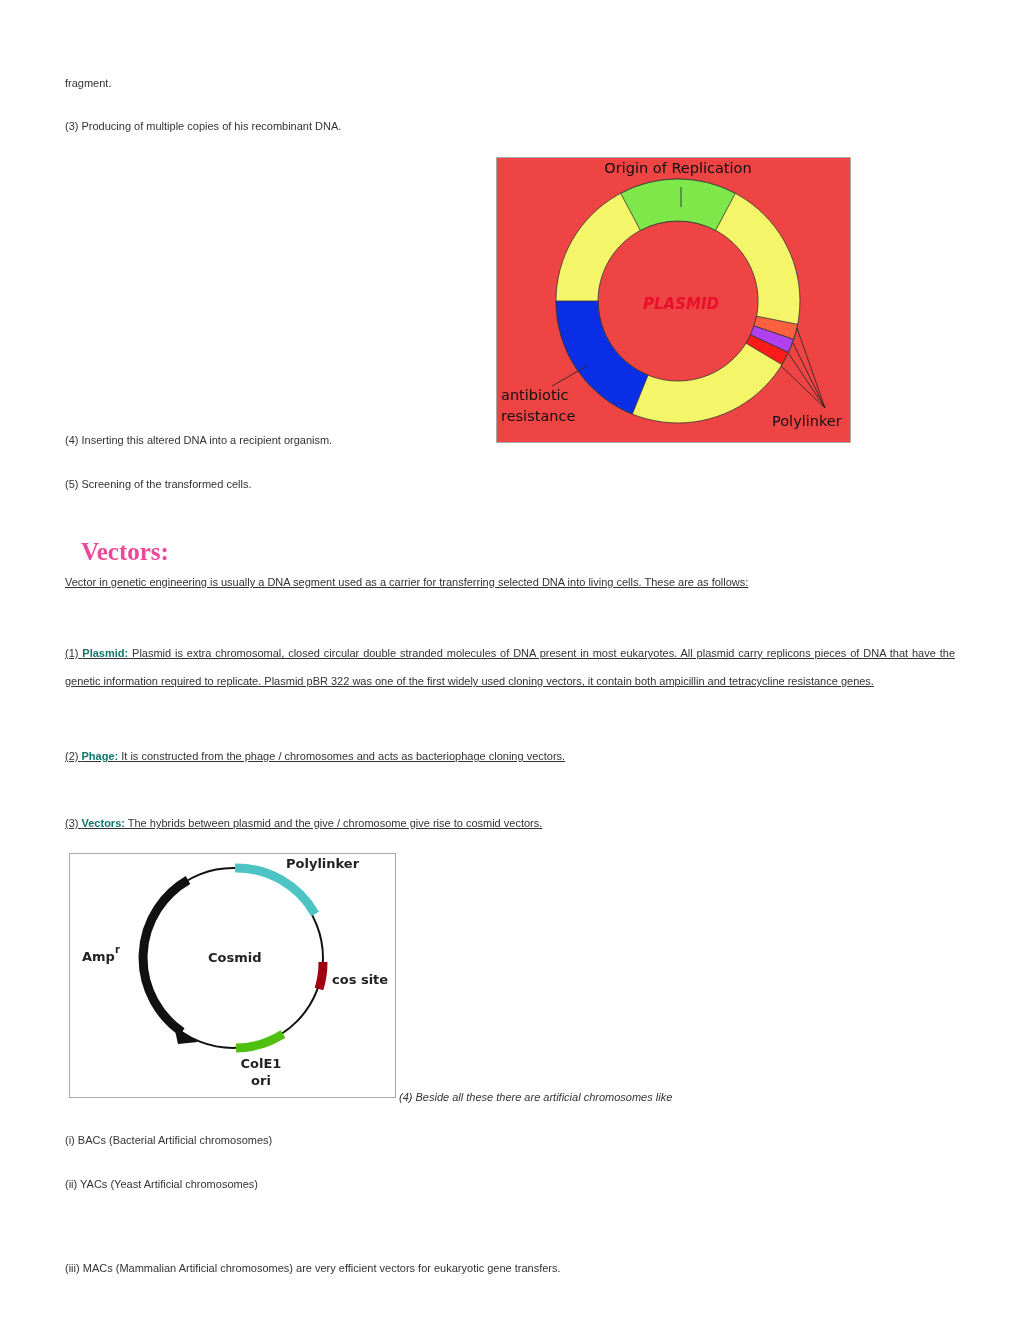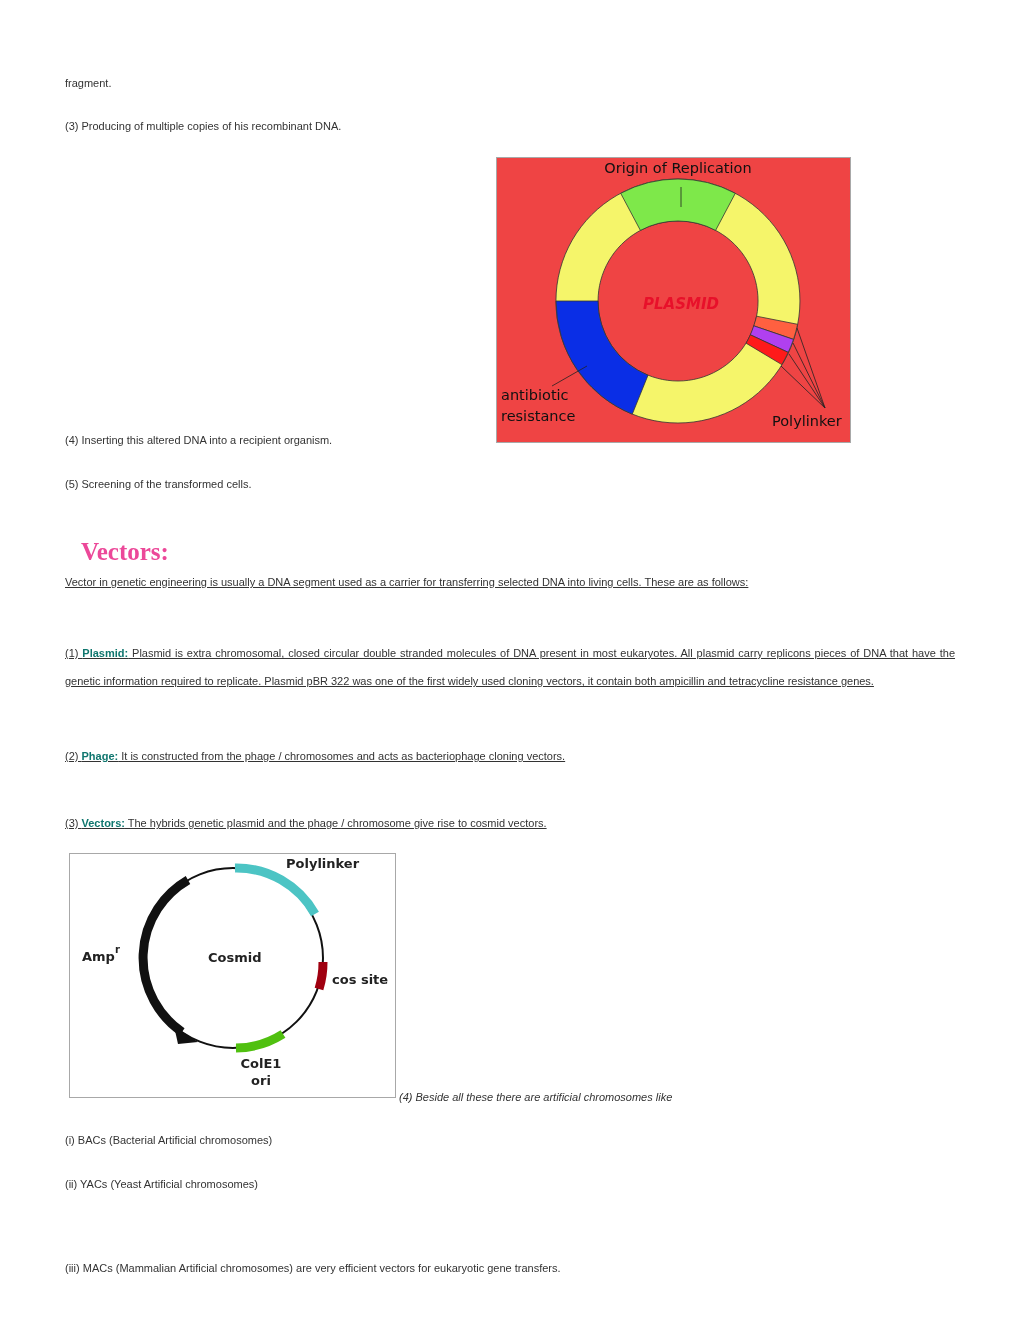--- a/index.html
+++ b/index.html
@@ -55,21 +55,21 @@
 <p class="p" style="top:470px">(5) Screening of the transformed cells.</p>
 
 <h2 class="h2">Vectors:</h2>
 
 <p class="p just" style="top:568px">Vector in genetic engineering is usually a DNA segment used as a carrier for transferring selected DNA into living cells. These are as follows:</p>
 
 <p class="p just" style="top:639px"><span>(1) </span><b>Plasmid:</b><span> Plasmid is extra chromosomal, closed circular double stranded molecules of DNA present in most eukaryotes. All plasmid carry replicons pieces of DNA that have the genetic information required to replicate. Plasmid pBR 322 was one of the first widely used cloning vectors, it contain both ampicillin and tetracycline resistance genes.</span></p>
 
 <p class="p just" style="top:742px"><span>(2) </span><b>Phage:</b><span> It is constructed from the phage / chromosomes and acts as bacteriophage cloning vectors.</span></p>
 
-<p class="p just" style="top:809px"><span>(3) </span><b>Vectors:</b><span> The hybrids genetic plasmid and the phage / chromosome give rise to cosmid vectors.</span></p>
+<p class="p just" style="top:809px"><span>(3) </span><b>Vectors:</b><span> The hybrids between plasmid and the give / chromosome give rise to cosmid vectors.</span></p>
 
 <div class="fig" style="left:69px; top:853px; width:325px; height:243px; background:#ffffff;">
   <svg width="325" height="243" viewBox="0 0 325 243" xmlns="http://www.w3.org/2000/svg">
 
     <circle cx="163" cy="104" r="90" fill="none" stroke="#111" stroke-width="2"></circle>
 
     <path d="M118,26 A90,90 0 0,0 112,178" fill="none" stroke="#111" stroke-width="9"></path>
     <polygon points="104,172 128,188 108,190" fill="#111"></polygon>
 
     <path d="M165,14 A90,90 0 0,1 245,60" fill="none" stroke="#4cc4c4" stroke-width="9"></path>

